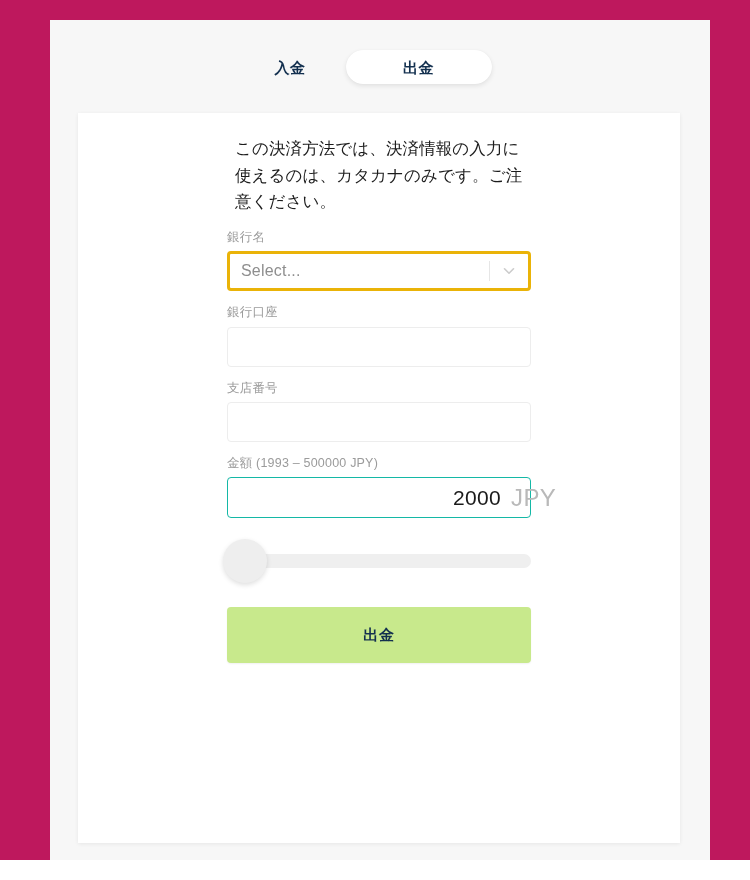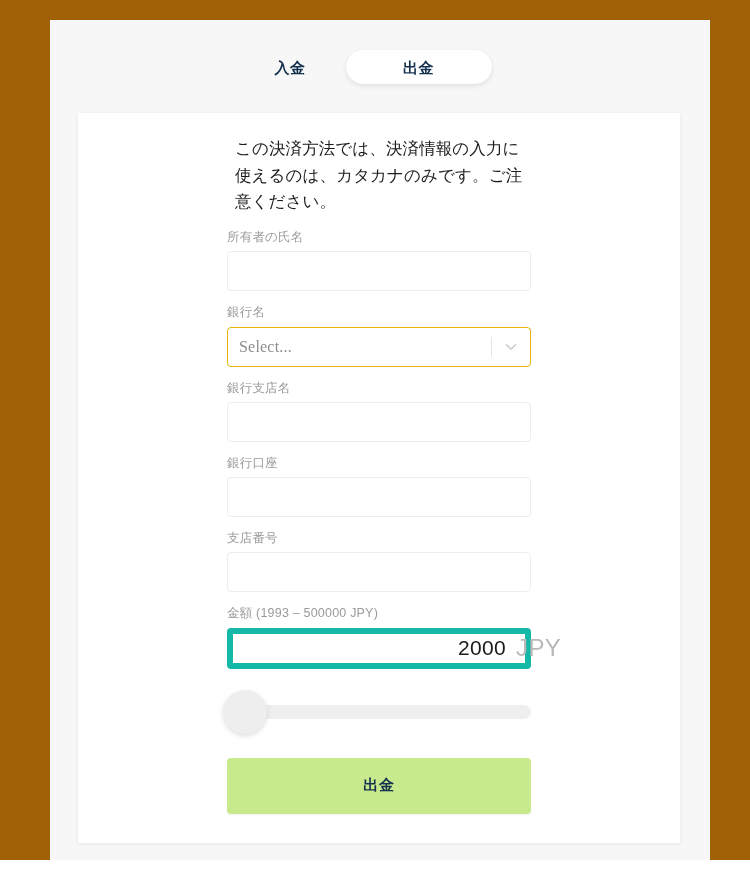--- a/index.html
+++ b/index.html
@@ -11,21 +11,21 @@
   body {
     width: 750px;
     height: 880px;
     overflow: hidden;
   }
 
   .page {
     position: relative;
     width: 750px;
     height: 860px;
-    background: #a16207;
+    background: #be185d;
   }
 
   
   .outer-panel {
     position: absolute;
     left: 50px;
     top: 20px;
     width: 660px;
     height: 840px;
     background: #f7f7f7;
@@ -118,27 +118,26 @@
     font-family: inherit;
   }
   .text-input::placeholder { color: #b3b3b3; }
 
   
   .select-control {
     position: relative;
     width: 100%;
     height: 40px;
     box-sizing: border-box;
-    border: 1px solid #eab308;
+    border: 3px solid #eab308;
     border-radius: 4px;
     background: #fff;
     display: flex;
     align-items: center;
     cursor: pointer;
-    font-family: Liberation Serif, serif;
   }
   .select-value {
     font-size: 16px;
     color: #8e8e8e;
     padding-left: 11px;
     flex: 1;
     letter-spacing: .2px;
   }
   .select-sep {
     width: 1px;
@@ -153,21 +152,21 @@
     justify-content: center;
   }
   .select-arrow svg { display: block; }
 
   
   .amount-wrap {
     position: relative;
     width: 100%;
     height: 41px;
     box-sizing: border-box;
-    border: 6px solid #14b8a6;
+    border: 1px solid #14b8a6;
     border-radius: 4px;
     background: #fff;
     display: flex;
     align-items: center;
   }
   .amount-value {
     flex: 1;
     text-align: right;
     font-size: 21px;
     color: #1a1a1a;
@@ -244,42 +243,34 @@
       <div class="tab active">
         <span>出金</span>
       </div>
     </div>
 
     <div class="card">
       <div class="form-inner">
 
         <p class="notice">この決済方法では、決済情報の入力に使えるのは、カタカナのみです。ご注意ください。</p>
 
-        <div class="field">
-          <label class="field-label">所有者の氏名</label>
-          <input class="text-input" type="text" placeholder="" style="">
-        </div>
 
         <div class="field">
           <label class="field-label">銀行名</label>
           <div class="select-control">
             <span class="select-value">Select...</span>
             <span class="select-sep"></span>
             <span class="select-arrow">
               <svg width="18" height="18" viewBox="0 0 20 20" aria-hidden="true">
                 <path d="M5 7.5 L10 12.5 L15 7.5" fill="none" stroke="#cccccc" stroke-width="1.8" stroke-linecap="round" stroke-linejoin="round"></path>
               </svg>
             </span>
           </div>
         </div>
 
-        <div class="field">
-          <label class="field-label">銀行支店名</label>
-          <input class="text-input" type="text" placeholder="" style="">
-        </div>
 
         <div class="field">
           <label class="field-label">銀行口座</label>
           <input class="text-input" type="text" placeholder="" style="">
         </div>
 
         <div class="field">
           <label class="field-label">支店番号</label>
           <input class="text-input" type="text" placeholder="" style="">
         </div>

